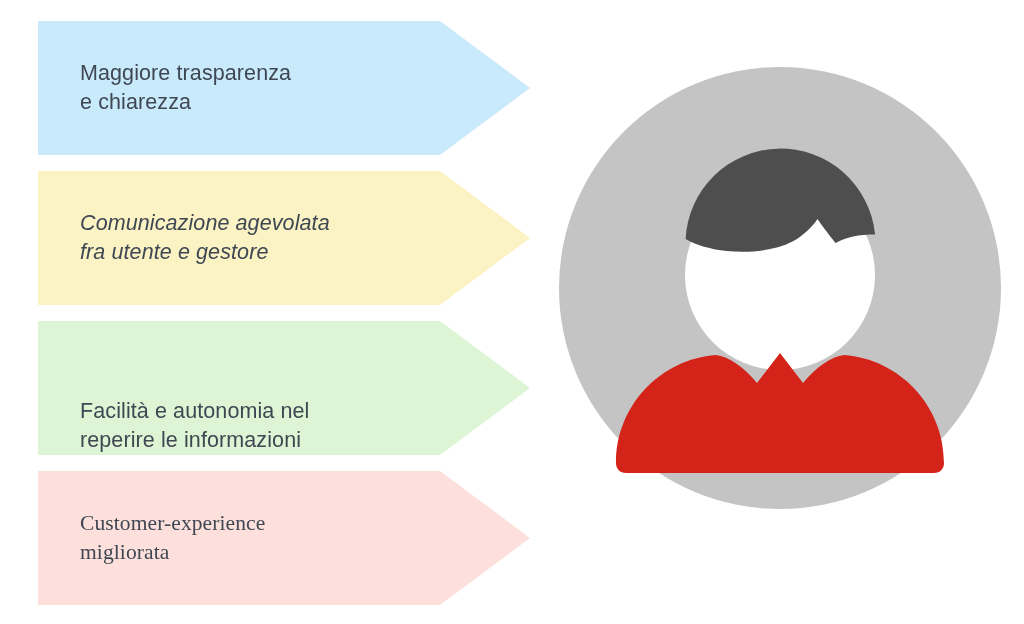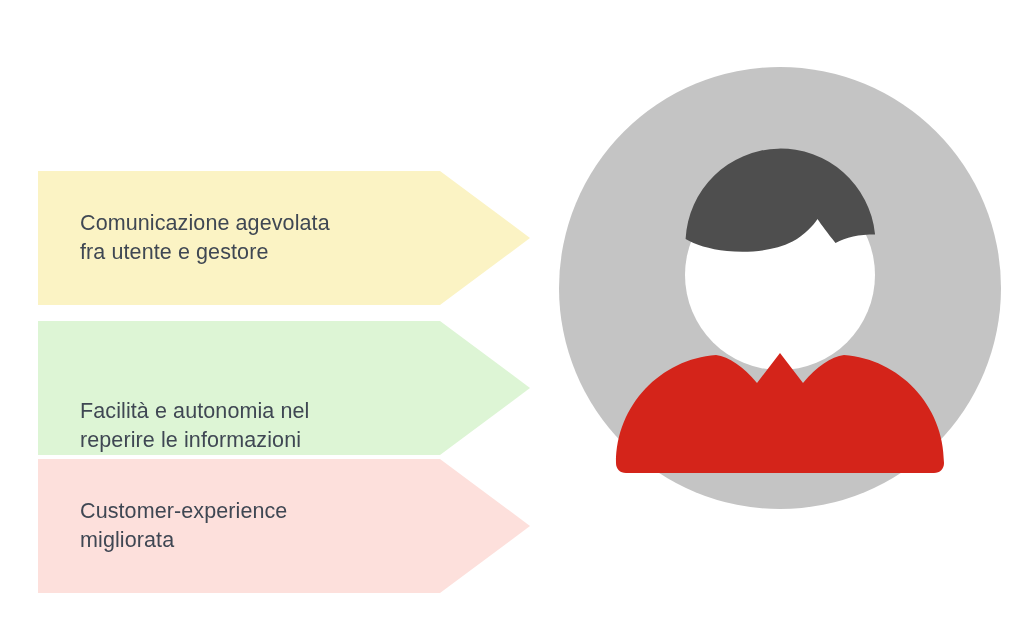--- a/index.html
+++ b/index.html
@@ -48,41 +48,45 @@
   .banner-label {
     font-size: 21.5px;
     line-height: 29px;
     font-weight: 400;
     letter-spacing: 0.1px;
     color: #3f4753;
     white-space: pre-line;
   }
 
   #banner-0 { top: 21px; }
-  #banner-1 { top: 171px; }
+  #banner-1 { top: 171px; font-style: italic; }
   #banner-2 { top: 321px; }
-  #banner-3 { top: 459px; }
+  #banner-3 { top: 471px; font-family: Liberation Serif, serif; }
 
   
   #avatar {
     position: absolute;
     left: 559px;
     top: 67px;
     width: 442px;
     height: 442px;
   }
   #avatar svg { display: block; width: 442px; height: 442px; }
 </style>
 </head>
 <body>
 
 <div id="stage" style="background: rgb(255, 255, 255);">
 
   <div id="banner-list">
 
+    <div class="banner" id="banner-0" style="background: rgb(201, 234, 251);">
+      <div class="banner-label" style="color: rgb(63, 71, 83);">Maggiore trasparenza
+e chiarezza</div>
+    </div>
 
     <div class="banner" id="banner-1" style="background: rgb(251, 243, 196);">
       <div class="banner-label" style="color: rgb(63, 71, 83);">Comunicazione agevolata
 fra utente e gestore</div>
     </div>
 
     <div class="banner" id="banner-2" style="background: rgb(221, 245, 213); align-items: flex-end;">
       <div class="banner-label" style="color: rgb(63, 71, 83);">Facilità e autonomia nel
 reperire le informazioni</div>
     </div>

